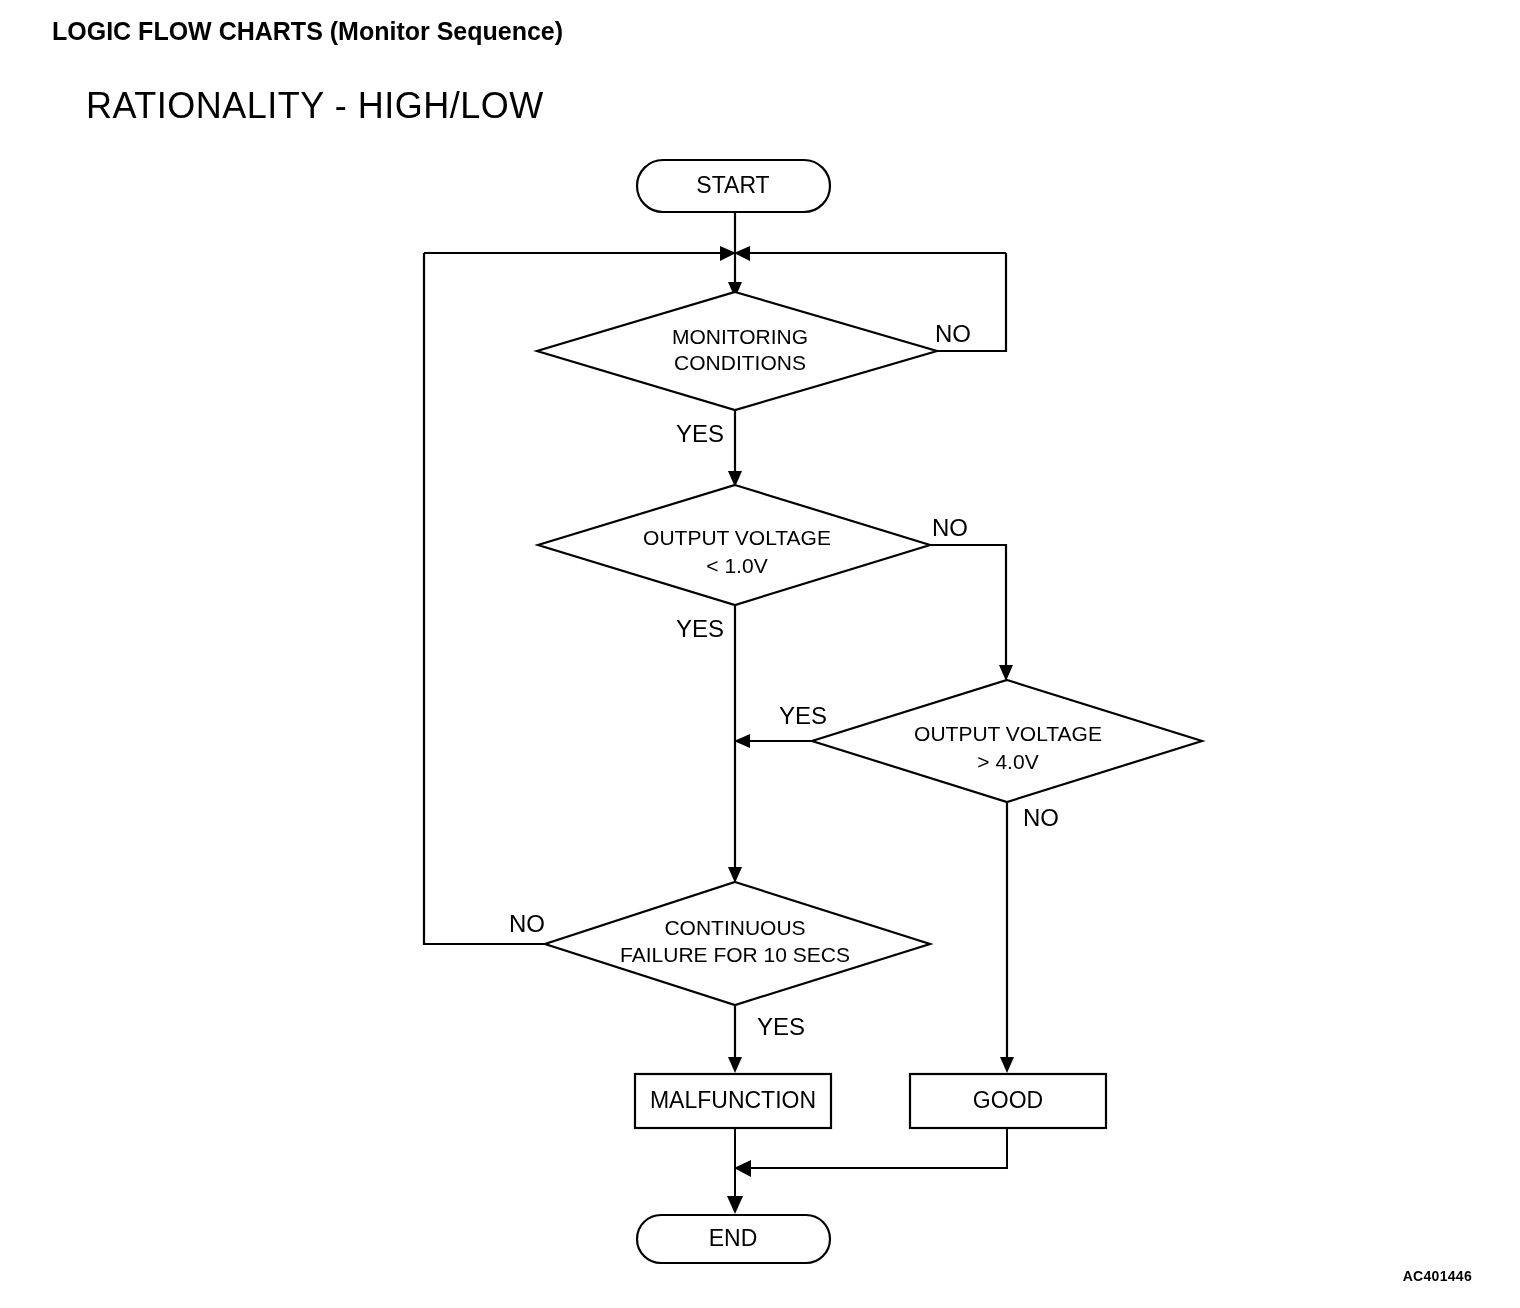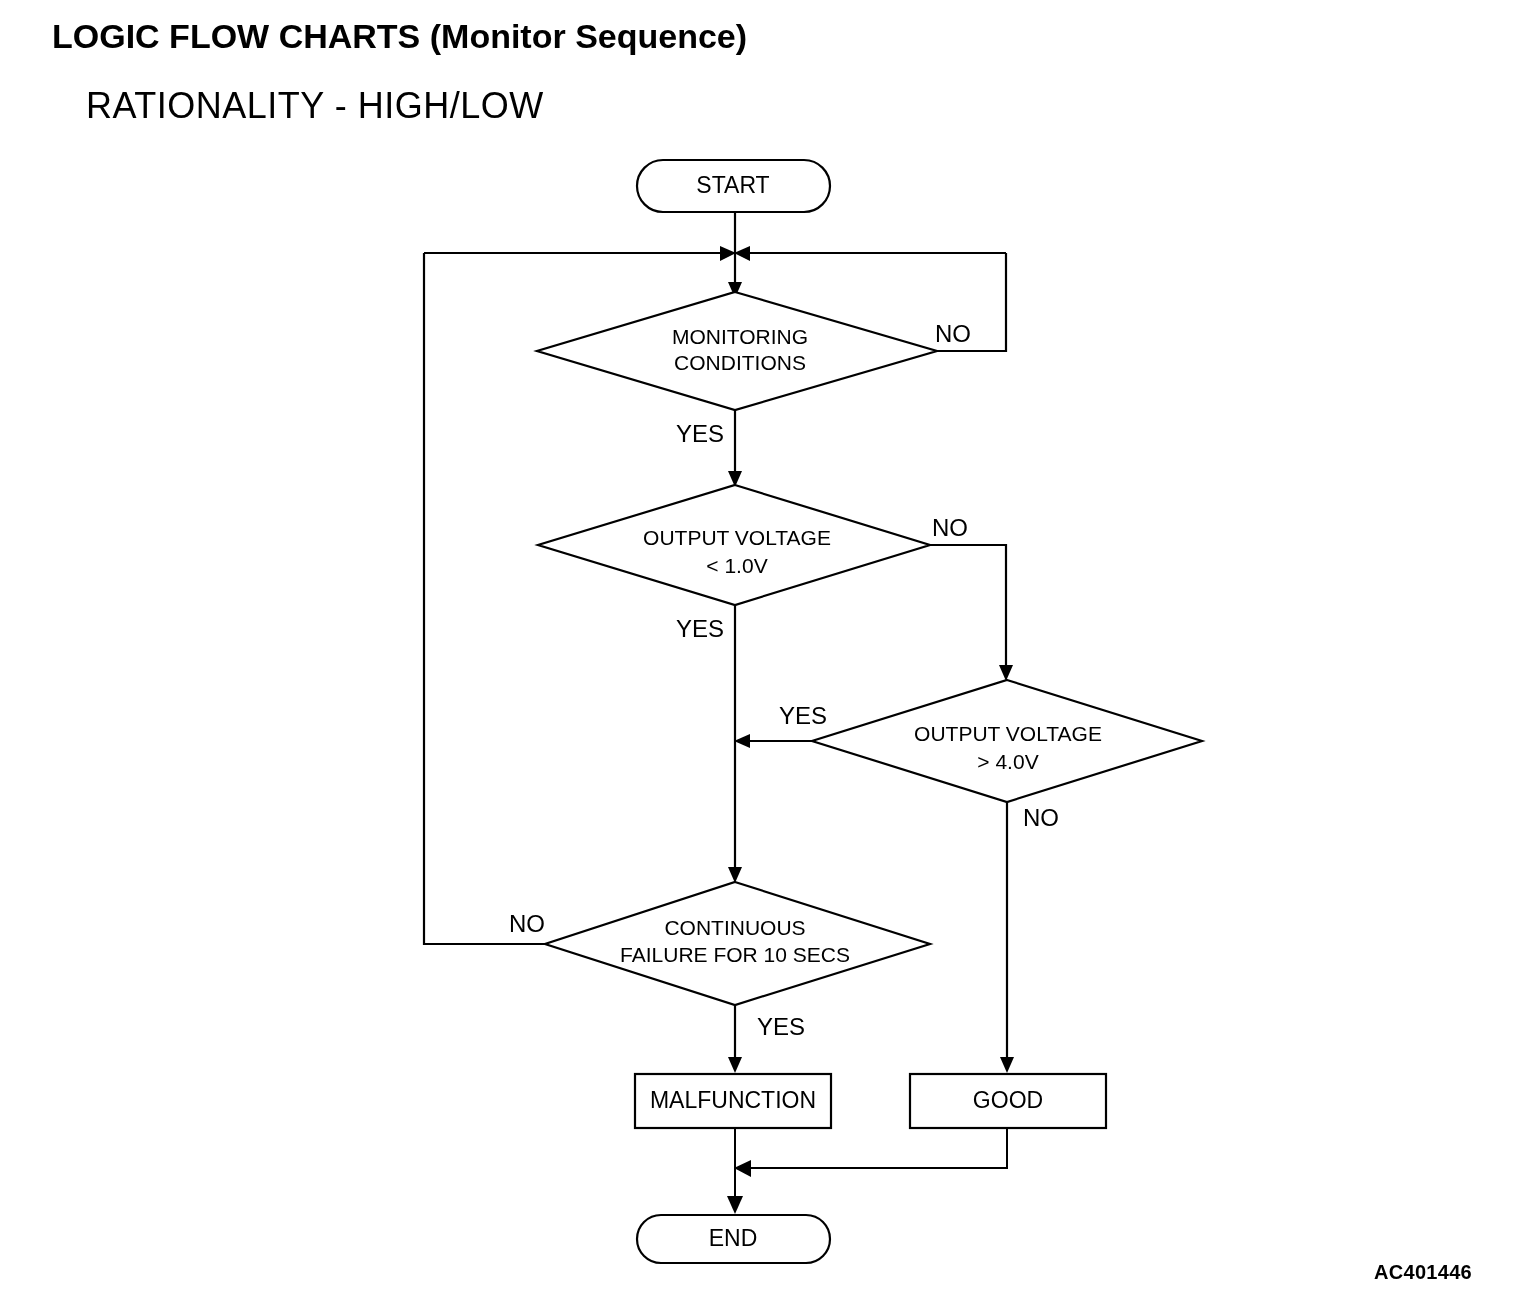--- a/index.html
+++ b/index.html
@@ -18,39 +18,39 @@
   #page {
     position: relative;
     width: 1520px;
     height: 1308px;
     background: #ffffff;
   }
   .title-main {
     position: absolute;
     left: 52px;
     top: 17px;
-    font-size: 34px;
+    font-size: 25px;
     font-weight: bold;
     letter-spacing: 0px;
     white-space: nowrap;
   }
   .title-sub {
     position: absolute;
     left: 86px;
     top: 85px;
     font-size: 36px;
     font-weight: normal;
     letter-spacing: 0.5px;
     white-space: nowrap;
   }
   .ref-code {
     position: absolute;
     right: 48px;
     bottom: 24px;
-    font-size: 20px;
+    font-size: 14px;
     font-weight: bold;
     letter-spacing: 0.3px;
     white-space: nowrap;
   }
   svg.flow {
     position: absolute;
     left: 0;
     top: 0;
     width: 1520px;
     height: 1308px;

